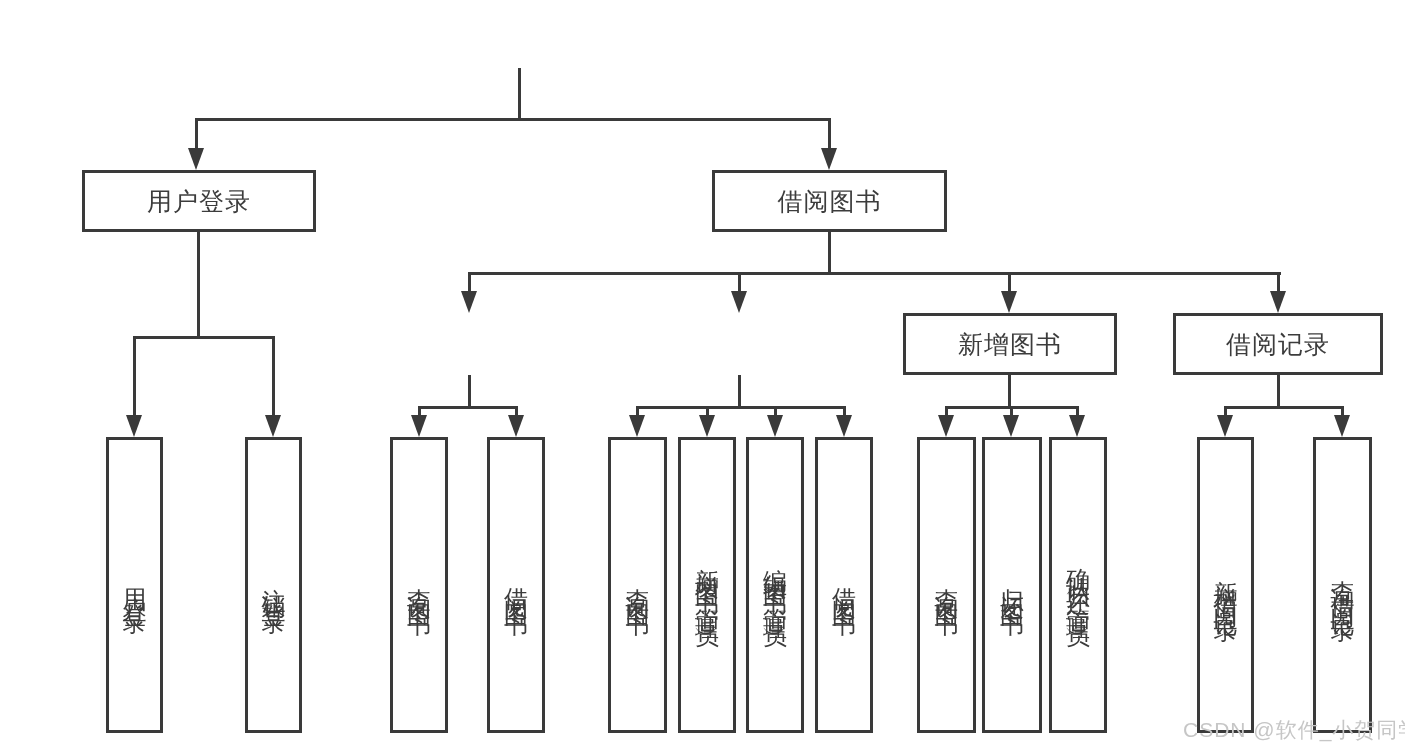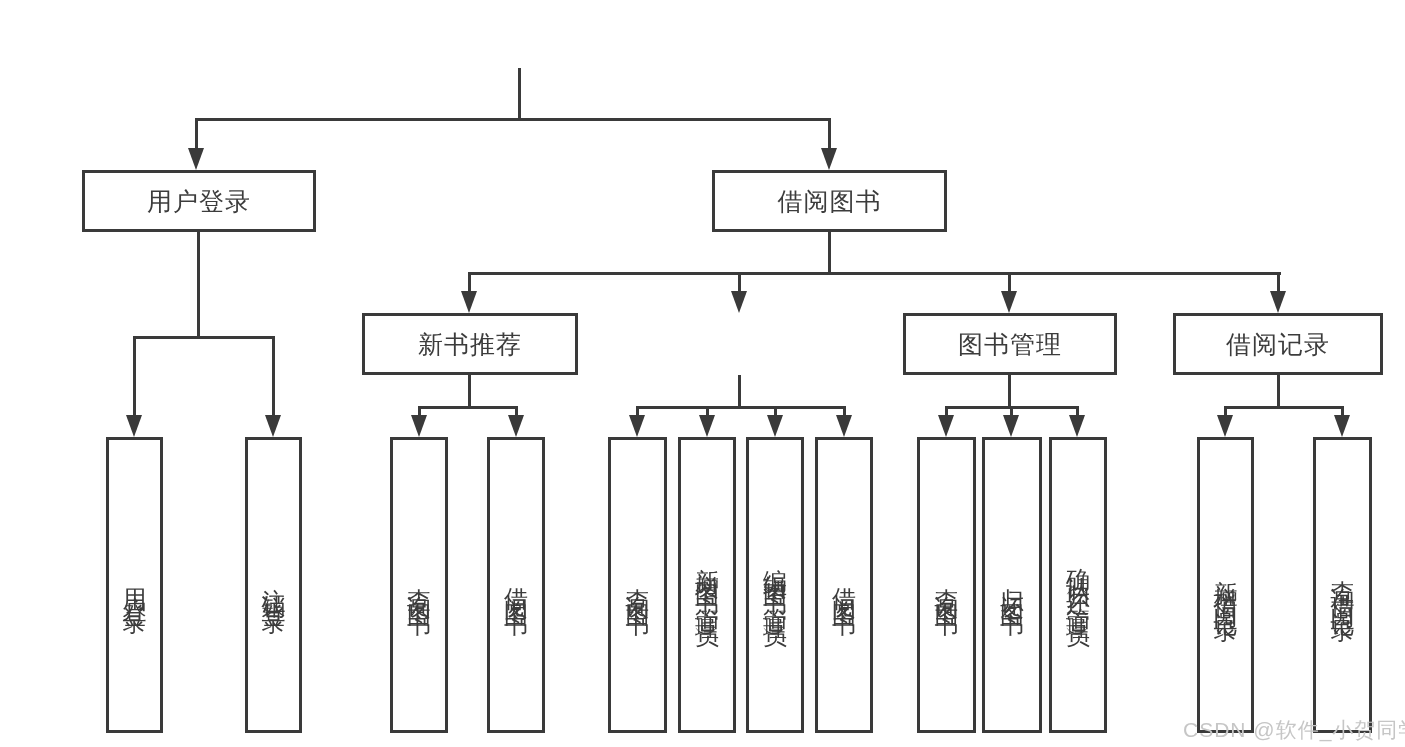--- a/index.html
+++ b/index.html
@@ -99,25 +99,22 @@
   <div class="arrow" style="left:1334px;top:415px"></div>
 
 
   <div class="box" style="left:82px;top:170px;width:234px;height:62px">
     <span class="hlabel">用户登录</span>
   </div>
   <div class="box" style="left:712px;top:170px;width:235px;height:62px">
     <span class="hlabel">借阅图书</span>
   </div>
 
-  <div class="box" style="left:362px;top:313px;width:216px;height:62px">
-    <span class="hlabel">新书推荐</span>
-  </div>
   <div class="box" style="left:903px;top:313px;width:214px;height:62px">
-    <span class="hlabel">图书管理</span>
+    <span class="hlabel">新增图书</span>
   </div>
   <div class="box" style="left:1173px;top:313px;width:210px;height:62px">
     <span class="hlabel">借阅记录</span>
   </div>
 
   <div class="box" style="left:106px;top:437px;width:57px;height:296px">
     <span class="vlabel">用户登录</span>
   </div>
   <div class="box" style="left:245px;top:437px;width:57px;height:296px">
     <span class="vlabel">注销登录</span>

